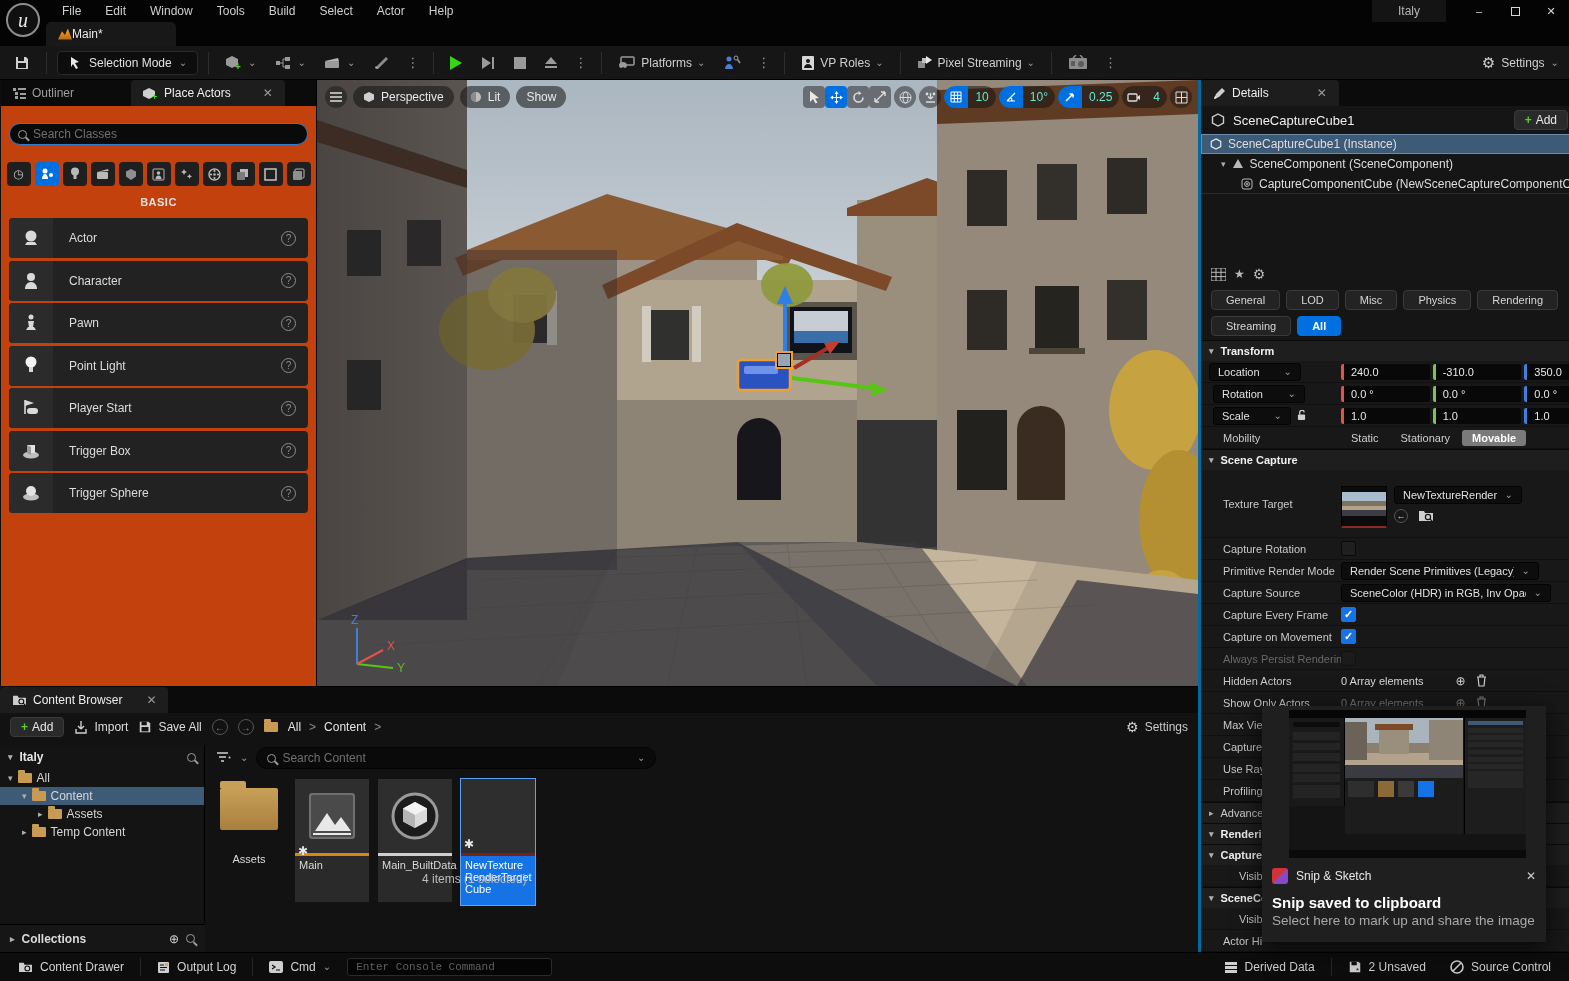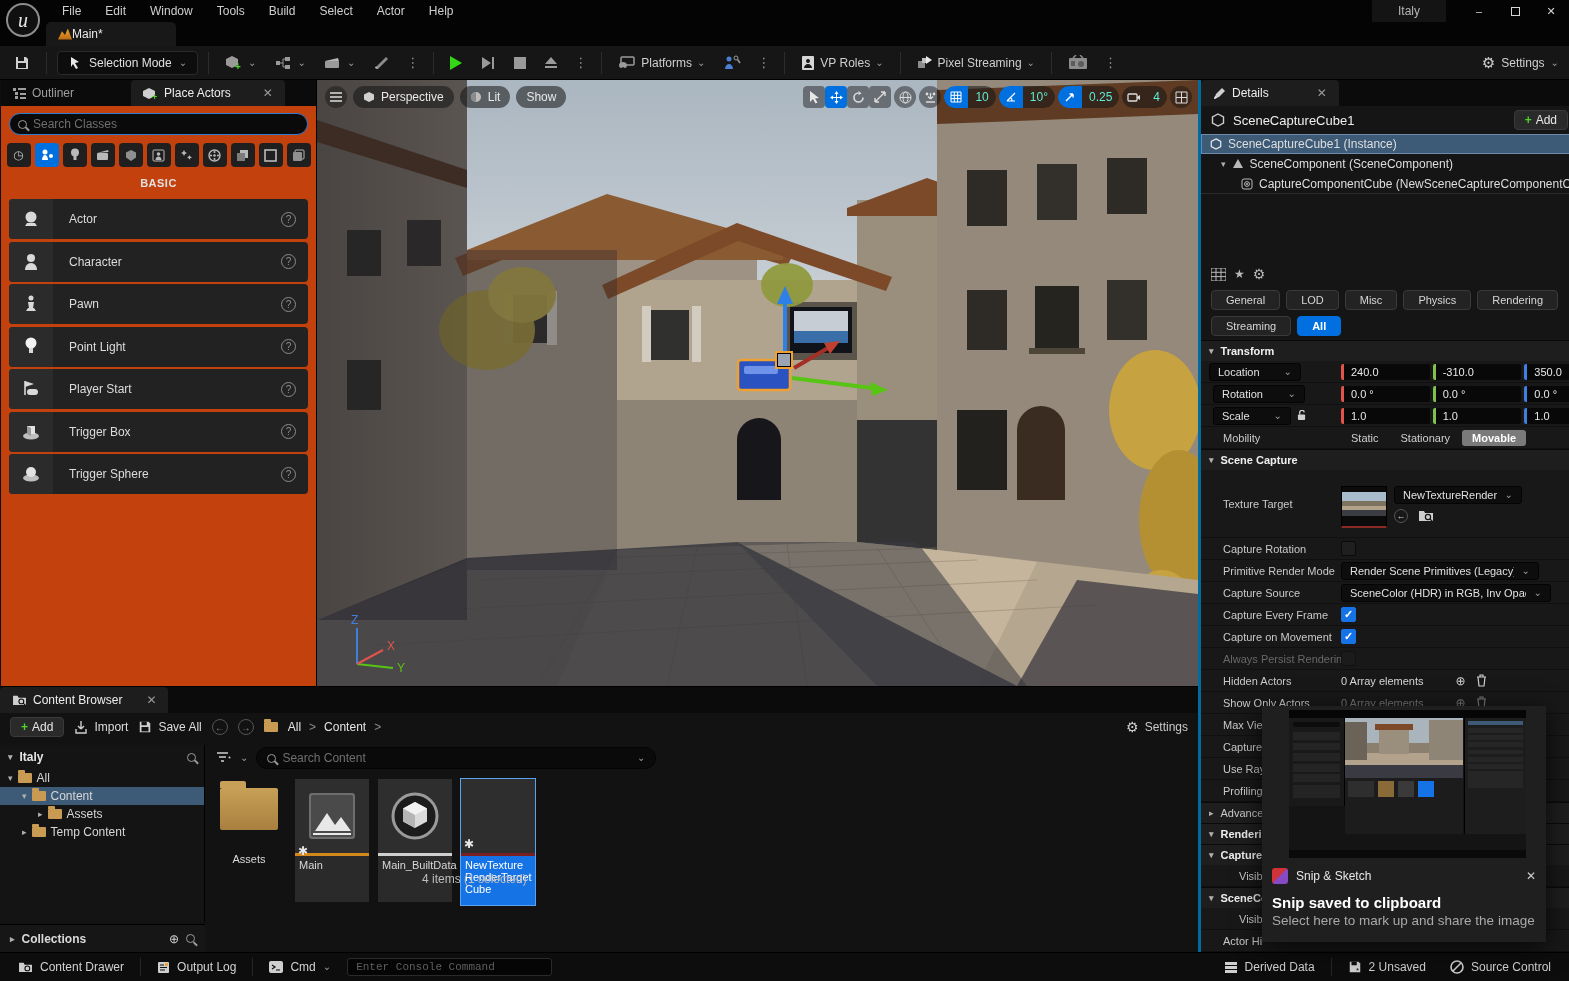--- a/index.html
+++ b/index.html
@@ -36,21 +36,21 @@
   .kebab { color:#9a9a9a; font-size:13px; padding:0 4px; }
   .play-ico { width:0; height:0; border-left:12px solid #35d715; border-top:7px solid transparent; border-bottom:7px solid transparent; }
   .stop-ico { width:12px; height:12px; background:#9a9a9a; }
   .tb-right { position:absolute; right:10px; top:0; height:34px; display:flex; align-items:center; gap:6px; color:#d0d0d0; }
 
   
   .left-panel { position:absolute; top:80px; left:1px; width:316px; height:606px; background:#c2410c; border-right:1px solid #000; }
   .panel-tabs { display:flex; height:26px; background:#0b0b0b; }
   .ptab { display:flex; align-items:center; gap:6px; padding:0 12px; color:#9f9f9f; }
   .ptab.active { background:#1d1d1d; color:#ededed; border-radius:4px 4px 0 0; }
-  .search-box { margin:7px 8px; height:22px; background:#0a0a0a; border:1px solid #2f7bd0; border-radius:11px; display:flex; align-items:center; gap:6px; padding:0 8px; }
+  .search-box { margin:17px 8px; height:22px; background:#0a0a0a; border:1px solid #2f7bd0; border-radius:11px; display:flex; align-items:center; gap:6px; padding:0 8px; }
   .mag { width:9px; height:9px; border:1.5px solid #9a9a9a; border-radius:50%; position:relative; flex:none; }
   .mag::after { content:""; position:absolute; width:5px; height:1.5px; background:#9a9a9a; transform:rotate(45deg); right:-4px; bottom:-2px; }
   .ph { color:#6f6f6f; font-size:12px; }
   .cat-icons { display:flex; gap:4px; justify-content:center; margin-top:8px; }
   .cat-ico { width:24px; height:24px; border-radius:4px; background:#1f1f1f; display:flex; align-items:center; justify-content:center; color:#b9b9b9; font-size:12px; }
   .cat-ico.sel { background:#0070e0; color:#fff; }
   .basic-lbl { text-align:center; margin-top:10px; font-weight:bold; font-size:11px; color:#e0e0e0; letter-spacing:.5px; }
   .actor-list { display:flex; flex-direction:column; gap:2.5px; margin-top:10px; padding:0 8px; }
   .actor-item { height:40px; background:#222222; border-radius:4px; display:flex; align-items:center; overflow:hidden; }
   .actor-ico { width:44px; height:40px; background:#2b2b2b; display:flex; align-items:center; justify-content:center; font-size:17px; color:#d9d9d9; flex:none; }

